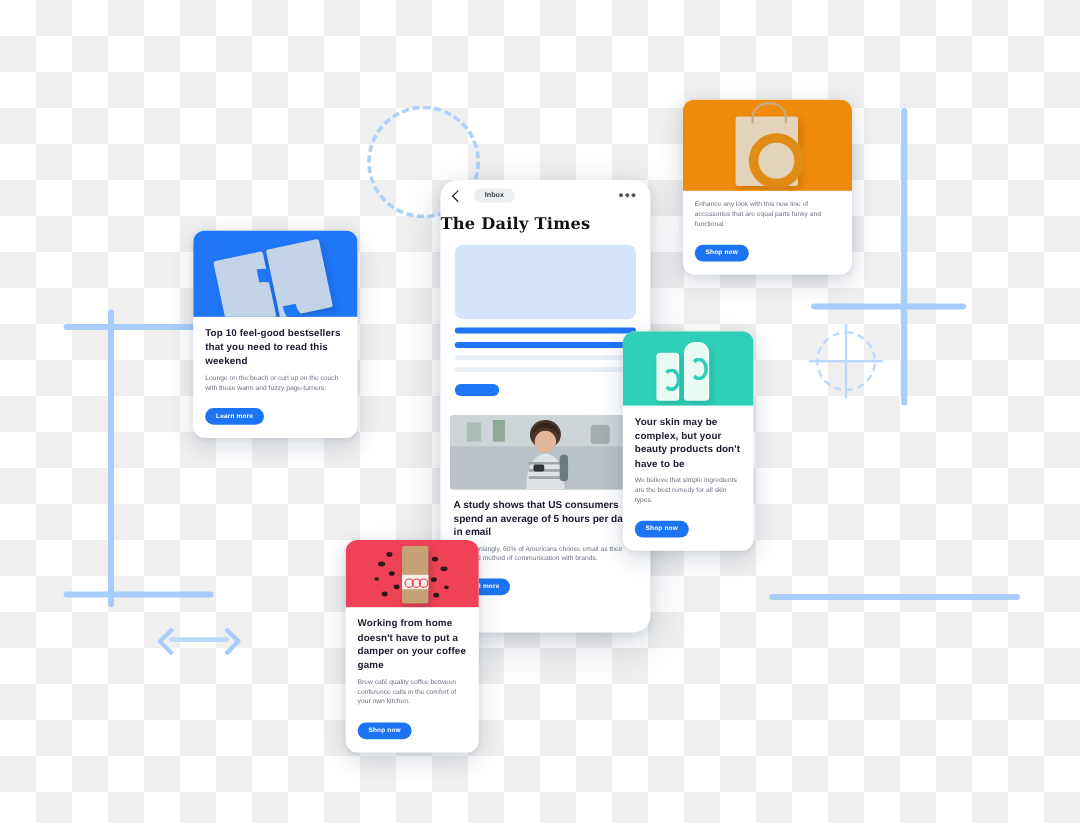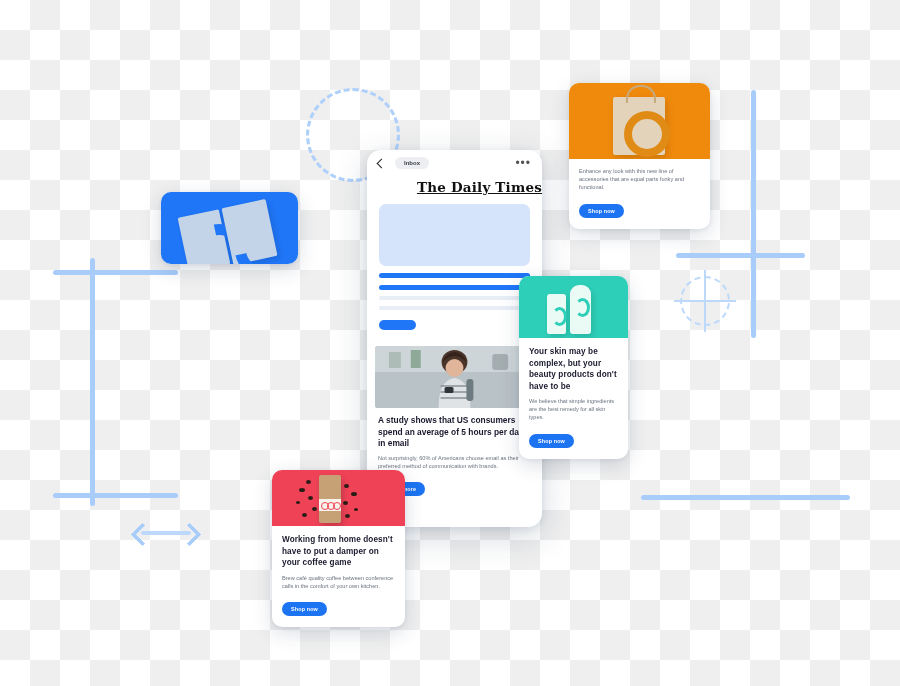--- a/index.html
+++ b/index.html
@@ -80,21 +80,21 @@
 
   
   #card-beauty{left:519px;top:276px;width:109px;}
   #card-beauty .hero{height:62px;background:#2ecfb8;}
   .bottle{position:absolute;background:#eafbf6;border-radius:3px;box-shadow:2px 3px 6px rgba(0,0,0,.12);}
   #tube{left:28px;top:18px;width:19px;height:40px;border-radius:3px 3px 2px 2px;}
   #flask{left:51px;top:9px;width:21px;height:49px;border-radius:9px 9px 3px 3px;}
   .bottle .g{position:absolute;left:5px;top:13px;width:9px;height:13px;border:3px solid #2ecfb8;border-radius:50%;border-left-color:transparent;}
 
   
-  #card-coffee{left:272px;top:450px;width:133px;margin-top:20px;}
+  #card-coffee{left:288px;top:450px;width:111px;}
   #card-coffee .hero{height:56px;background:#ef4257;}
   .pouch{position:absolute;left:47px;top:5px;width:22px;height:48px;background:#c6a176;border-radius:2px;box-shadow:2px 3px 6px rgba(0,0,0,.18);}
   .pouch .label{position:absolute;left:0;top:24px;width:22px;height:12px;background:#f7f2ea;}
   .pouch .dot{position:absolute;top:27px;width:6px;height:6px;border:1.6px solid #ef4257;border-radius:50%;}
   .bean{position:absolute;background:#2b1d16;border-radius:50%;}
 
   
   #phone{
     position:absolute;left:367px;top:150px;width:175px;height:377px;
     background:#fff;border-radius:14px;
@@ -102,22 +102,22 @@
     overflow:hidden;
   }
   #phone-topbar{display:flex;align-items:center;height:26px;padding:0 11px;}
   .chev{width:6px;height:6px;border-left:1.4px solid #222;border-bottom:1.4px solid #222;transform:rotate(45deg);}
   .pill-inbox{
     margin-left:10px;background:#eceef1;border-radius:10px;
     font-size:6px;color:#3b3f46;padding:3px 9px;font-weight:bold;
   }
   .dots{margin-left:auto;color:#555;font-size:12px;letter-spacing:1px;line-height:6px;}
   .masthead{
-    text-align:right;font-family:"DejaVu Serif",serif;font-weight:bold;
-    font-size:13.5px;color:#111;letter-spacing:.2px;margin:3px 0 9px 0;text-decoration:underline;
+    text-align:left;font-family:"DejaVu Serif",serif;font-weight:bold;
+    font-size:13.5px;color:#111;letter-spacing:.2px;margin:3px 0 9px 0;
   }
   .skeleton{margin:0 12px;}
   .sk-img{height:62px;background:#d6e4fb;border-radius:7px;}
   .sk-line{height:5px;border-radius:4px;margin-top:7px;}
   .sk-line.strong{background:#1f76f7;}
   .sk-line.faint{background:#e8eef6;height:4px;margin-top:6px;}
   .sk-btn{width:37px;height:10px;border-radius:8px;background:#1f76f7;margin-top:10px;}
   .art-img{
     margin:16px 8px 0 8px;height:62px;border-radius:3px;overflow:hidden;position:relative;
     background:linear-gradient(160deg,#cfd6d9 0%,#bfc7cb 45%,#aeb7bb 100%);
@@ -153,20 +153,25 @@
   </div>
 
   <div class="card" id="card-books">
     <div class="hero">
       <div class="book" id="book-a">
           <div class="arc"></div>
         </div>
       <div class="book" id="book-b">
           <div class="arc"></div>
         </div>
+    </div>
+    <div class="body">
+      <h3>Top 10 feel-good bestsellers that you need to read this weekend</h3>
+      <p>Lounge on the beach or curl up on the couch with these warm and fuzzy page-turners.</p>
+      <button class="cta">Learn more</button>
     </div>
   </div>
 
   <div class="card" id="card-bag">
     <div class="hero">
       <div class="bag">
         <div class="handle"></div>
         <div class="ring"></div>
       </div>
     </div>

